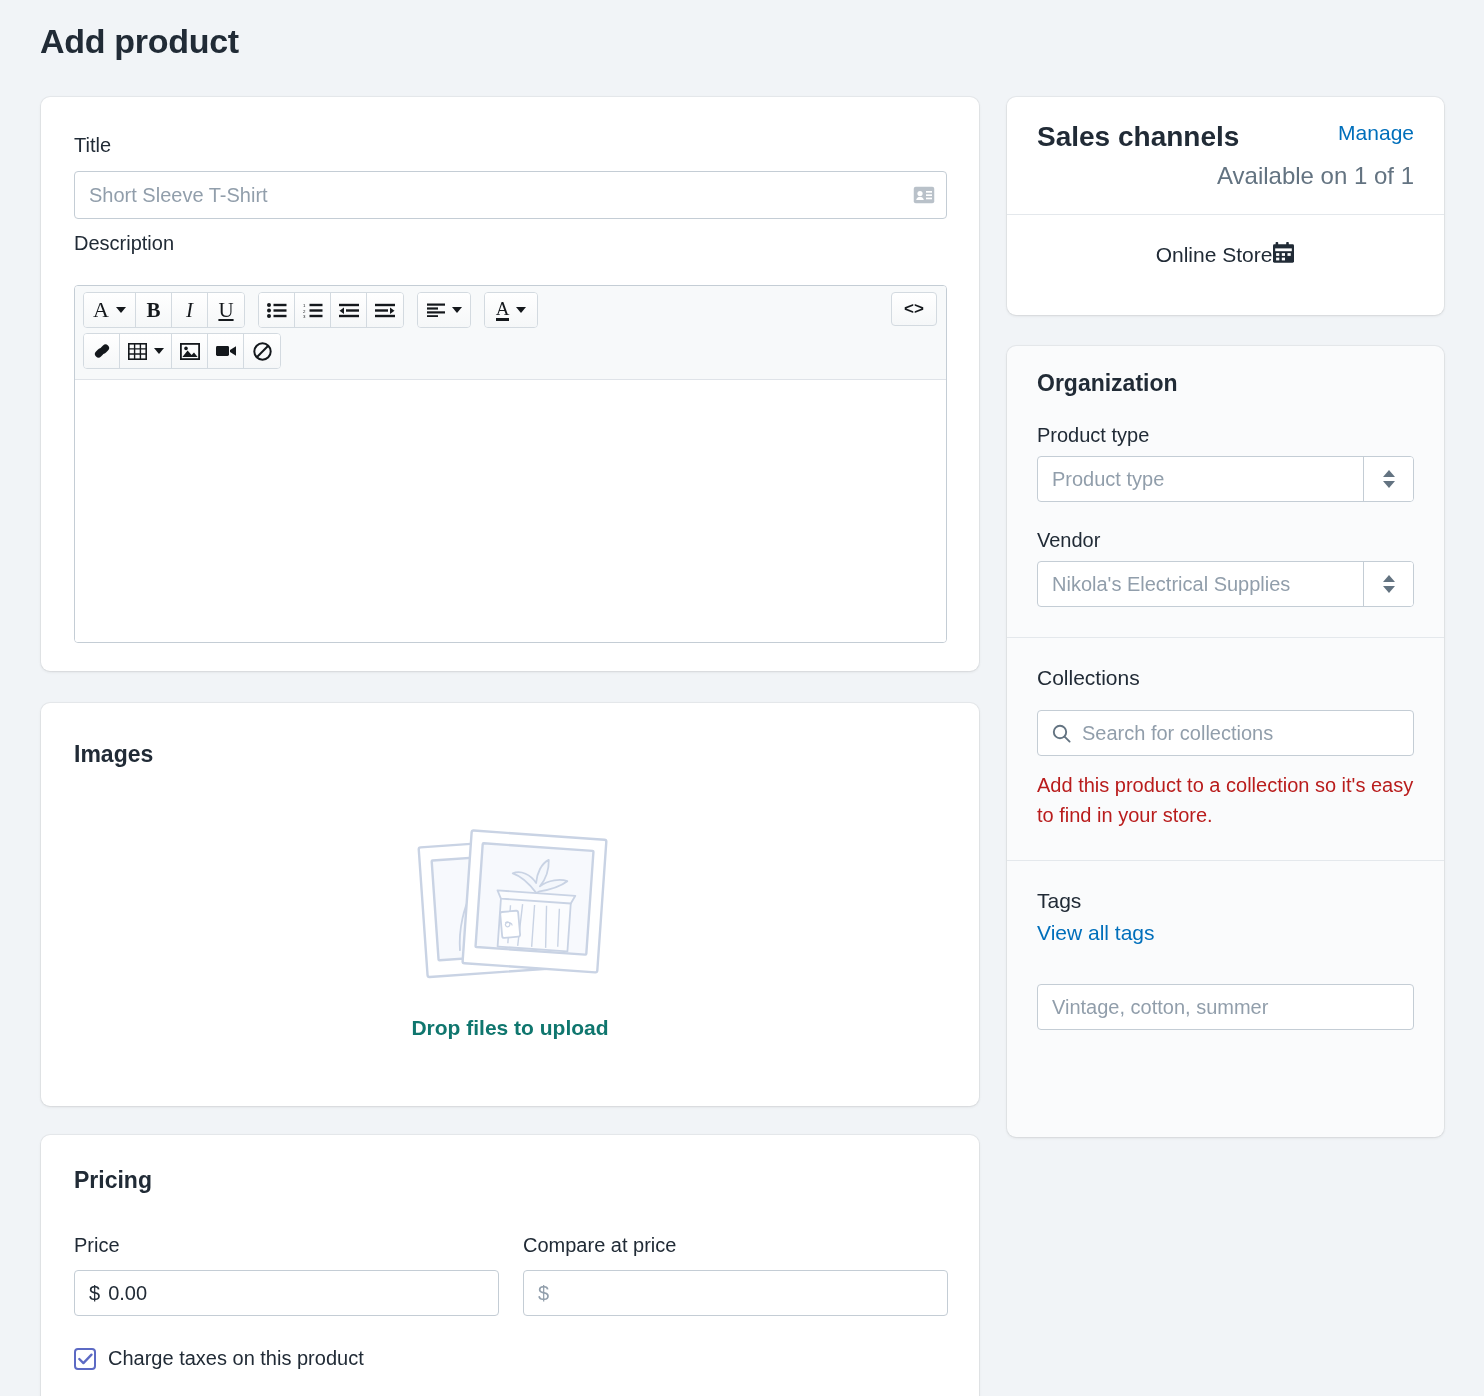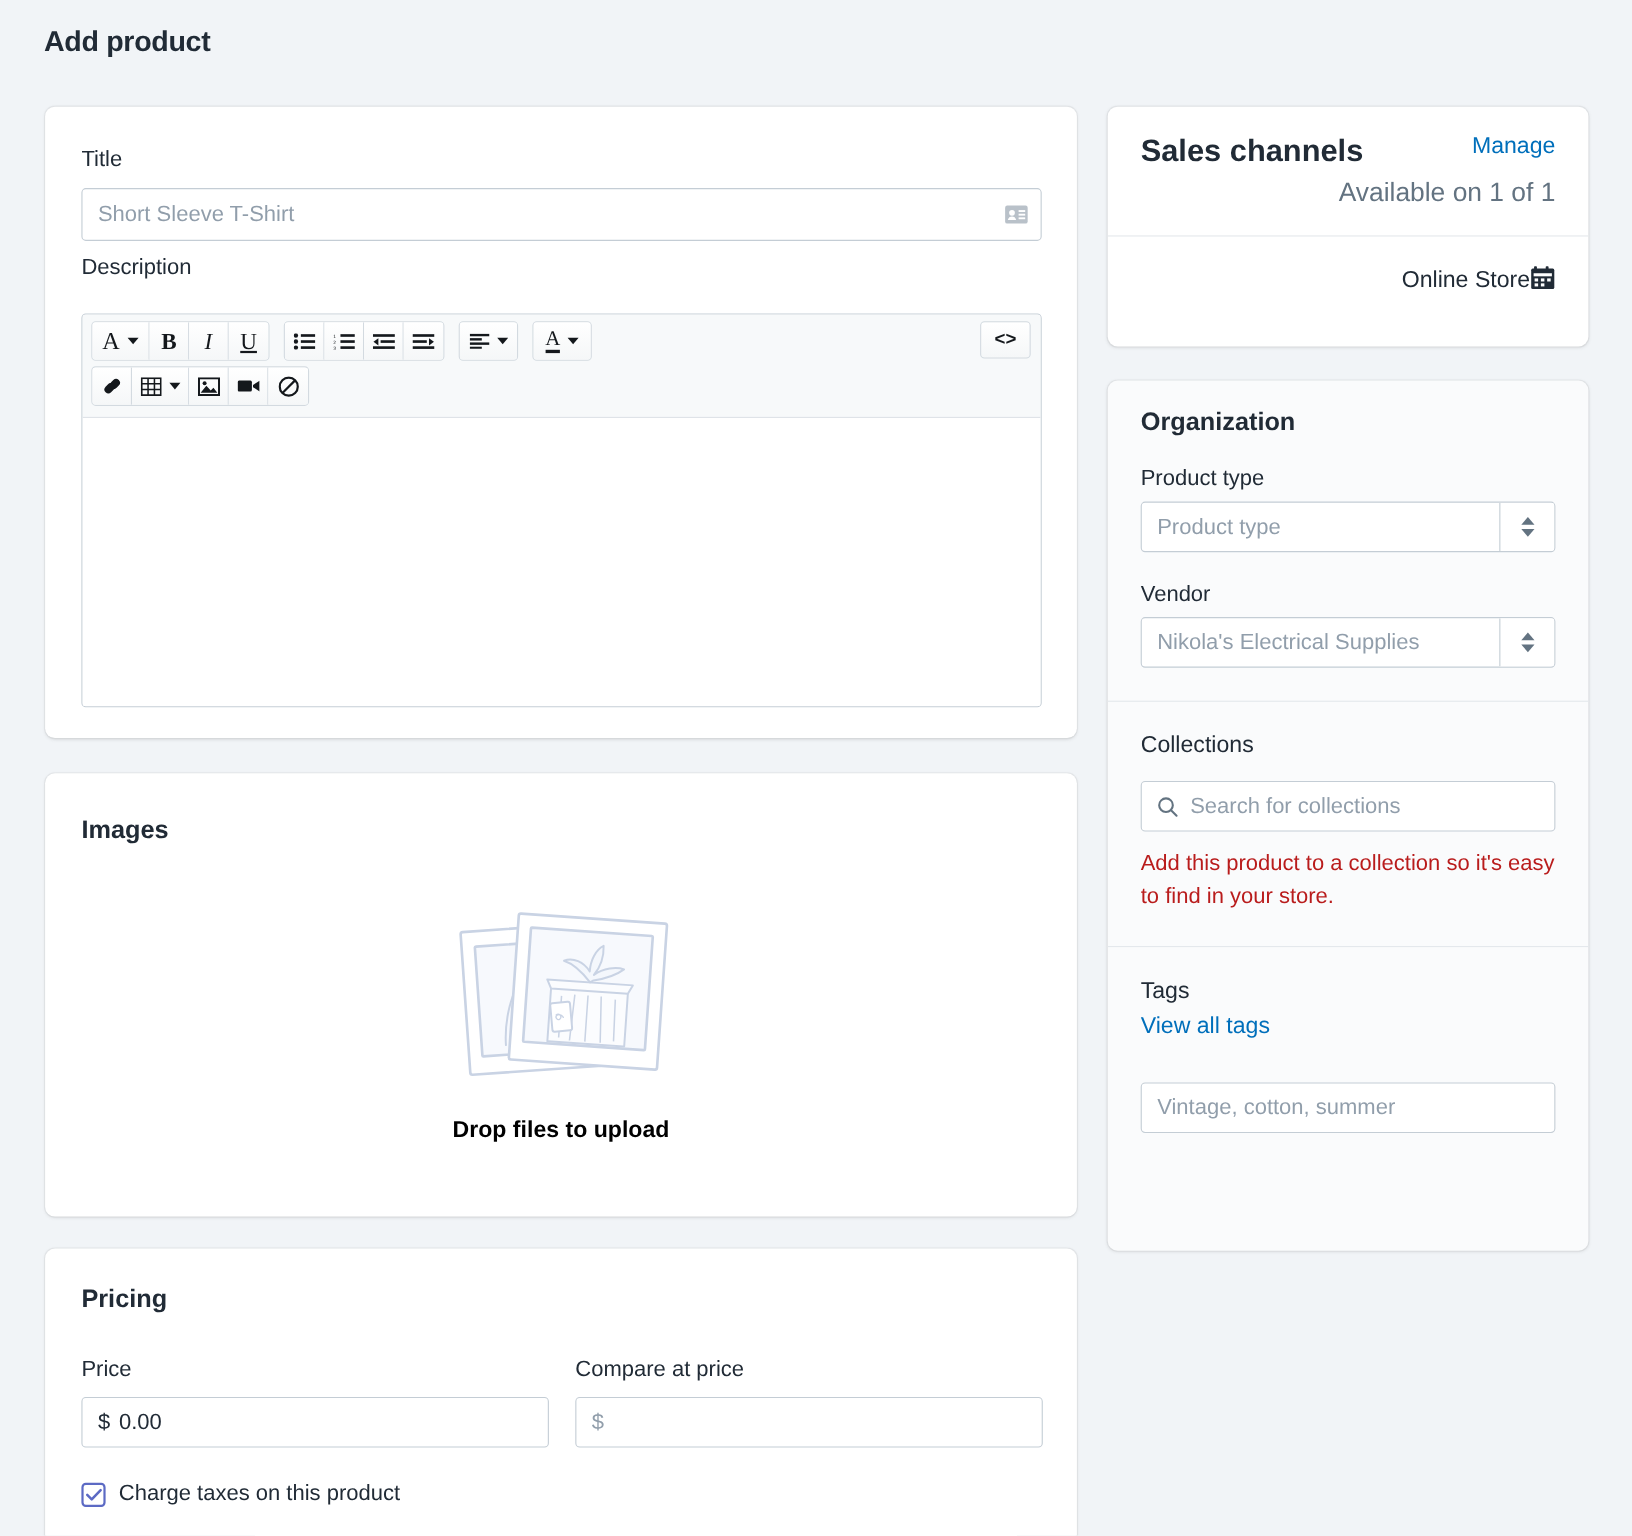--- a/index.html
+++ b/index.html
@@ -14,21 +14,21 @@
     position: relative;
     width: 1484px;
     height: 1396px;
     overflow: hidden;
   }
 
   .page-title {
     position: absolute;
     left: 40px;
     top: 22px;
-    font-size: 26px;
+    font-size: 34px;
     font-weight: bold;
     color: #212b36;
     letter-spacing: -0.3px;
   }
 
   
   .card {
     background: #ffffff;
     border-radius: 9px;
     box-shadow: 0 0 0 1px rgba(63,63,68,0.05), 0 1px 3px rgba(63,63,68,0.12);
@@ -150,21 +150,21 @@
     position: absolute;
     left: 42px; top: 704px;
     width: 936px; height: 401px;
     display: flex; flex-direction: column;
     align-items: center; justify-content: center;
     padding-top: 60px;
   }
   #drop-caption {
     font-size: 21px;
     font-weight: bold;
-    color: #000000;
+    color: #0f766e;
     margin-top: 22px;
   }
 
   
   #pricing-title { position: absolute; left: 74px; top: 1167px; font-size: 23px; font-weight: bold; color: #212b36; }
   #price-label { position: absolute; left: 74px; top: 1234px; }
   #compare-label { position: absolute; left: 523px; top: 1234px; }
   #price-input { position: absolute; left: 74px; top: 1270px; width: 425px; }
   #compare-input { position: absolute; left: 523px; top: 1270px; width: 425px; }
   .money-input {
@@ -193,21 +193,21 @@
   
   #card-channels { left: 1007px; top: 97px; width: 437px; height: 218px; }
   #card-org      { left: 1007px; top: 346px; width: 437px; height: 791px; background: #fafbfc; }
 
   .sec { padding: 24px 30px; }
   #channels-head { display: flex; justify-content: space-between; align-items: flex-start; }
   #channels-title { font-size: 28px; font-weight: bold; color: #212b36; }
   #manage-link { font-size: 21px; color: #006fbb; cursor: pointer; }
   #channels-sub { font-size: 24px; color: #637381; margin-top: 9px; text-align: right; }
   #channel-row {
-    display: flex; justify-content: flex-end; align-items: center;
+    display: flex; justify-content: center; align-items: center;
     padding: 26px 30px 25px 30px;
   }
   #channel-name { font-size: 21px; color: #212b36; }
 
   #org-title { font-size: 23px; font-weight: bold; color: #212b36; }
   .org-field-label { font-size: 20px; color: #212b36; margin-top: 27px; margin-bottom: 9px; }
   .select-wrap {
     display: flex; height: 46px;
     border: 1px solid #c4cdd5; border-radius: 4px;
     background: #fff; overflow: hidden;

